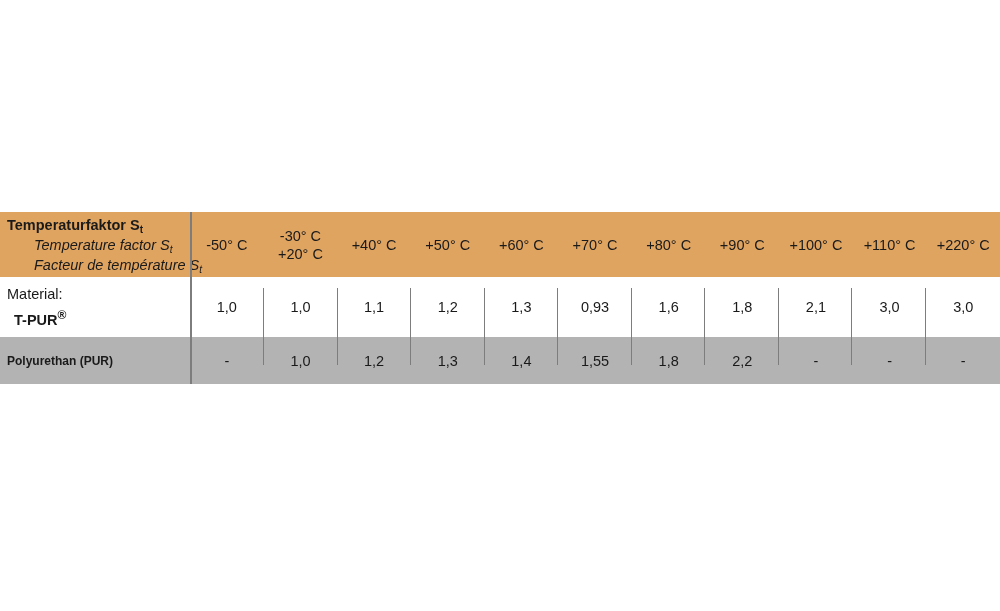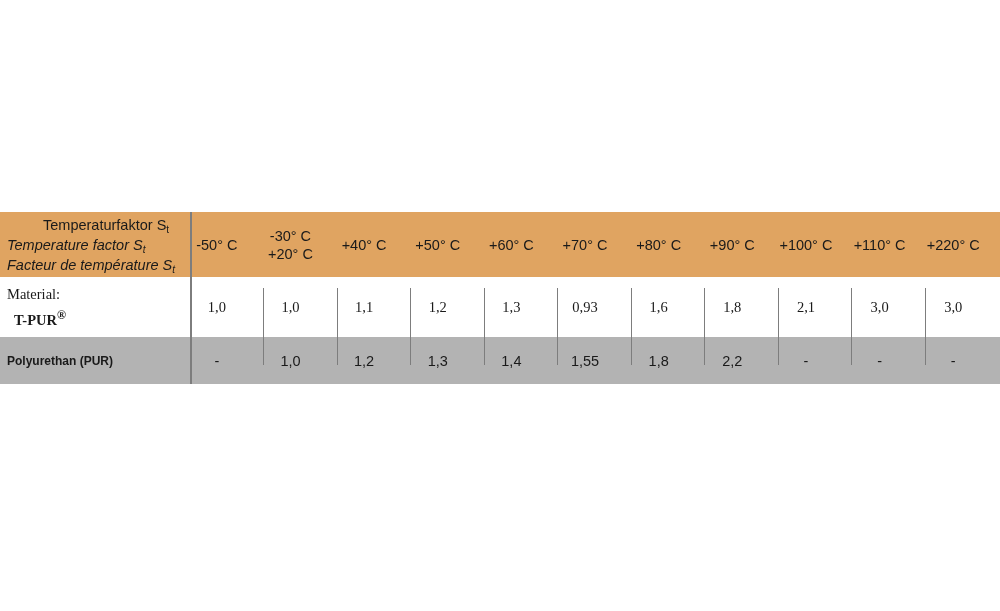--- a/index.html
+++ b/index.html
@@ -32,21 +32,20 @@
   }
   .row-header {
     top: 0;
     height: 65px;
     background: #e0a461;
   }
   .row-tpur {
     top: 65px;
     height: 60px;
     background: #ffffff;
-    font-family: Liberation Serif, serif;
   }
   .row-pur {
     top: 125px;
     height: 47px;
     background: #b3b3b3;
   }
 
   
   .label-cell {
     position: absolute;
@@ -63,22 +62,22 @@
   .label-cell.header-label {
     justify-content: flex-start;
     padding-top: 4px;
   }
 
   .lbl-line {
     font-size: 14.5px;
     line-height: 19px;
     white-space: nowrap;
   }
-  .lbl-bold   { font-weight: normal; margin-left: 36px; }
-  .lbl-italic { font-style: italic; }
+  .lbl-bold   { font-weight: bold; }
+  .lbl-italic { font-style: italic; margin-left: 27px; }
 
   .lbl-line sub {
     font-size: 10px;
     vertical-align: baseline;
     position: relative;
     top: 3px;
   }
 
   .mat-line1 {
     font-size: 14.5px;
@@ -92,21 +91,21 @@
     margin-left: 7px;
   }
   .pur-label {
     font-size: 12px;
     font-weight: bold;
   }
 
   
   .data-zone {
     position: absolute;
-    left: 180px;
+    left: 190px;
     top: 0;
     width: 810px;
     height: 100%;
     display: flex;
   }
   .cell {
     flex: 1 1 0;
     display: flex;
     align-items: center;
     justify-content: center;

